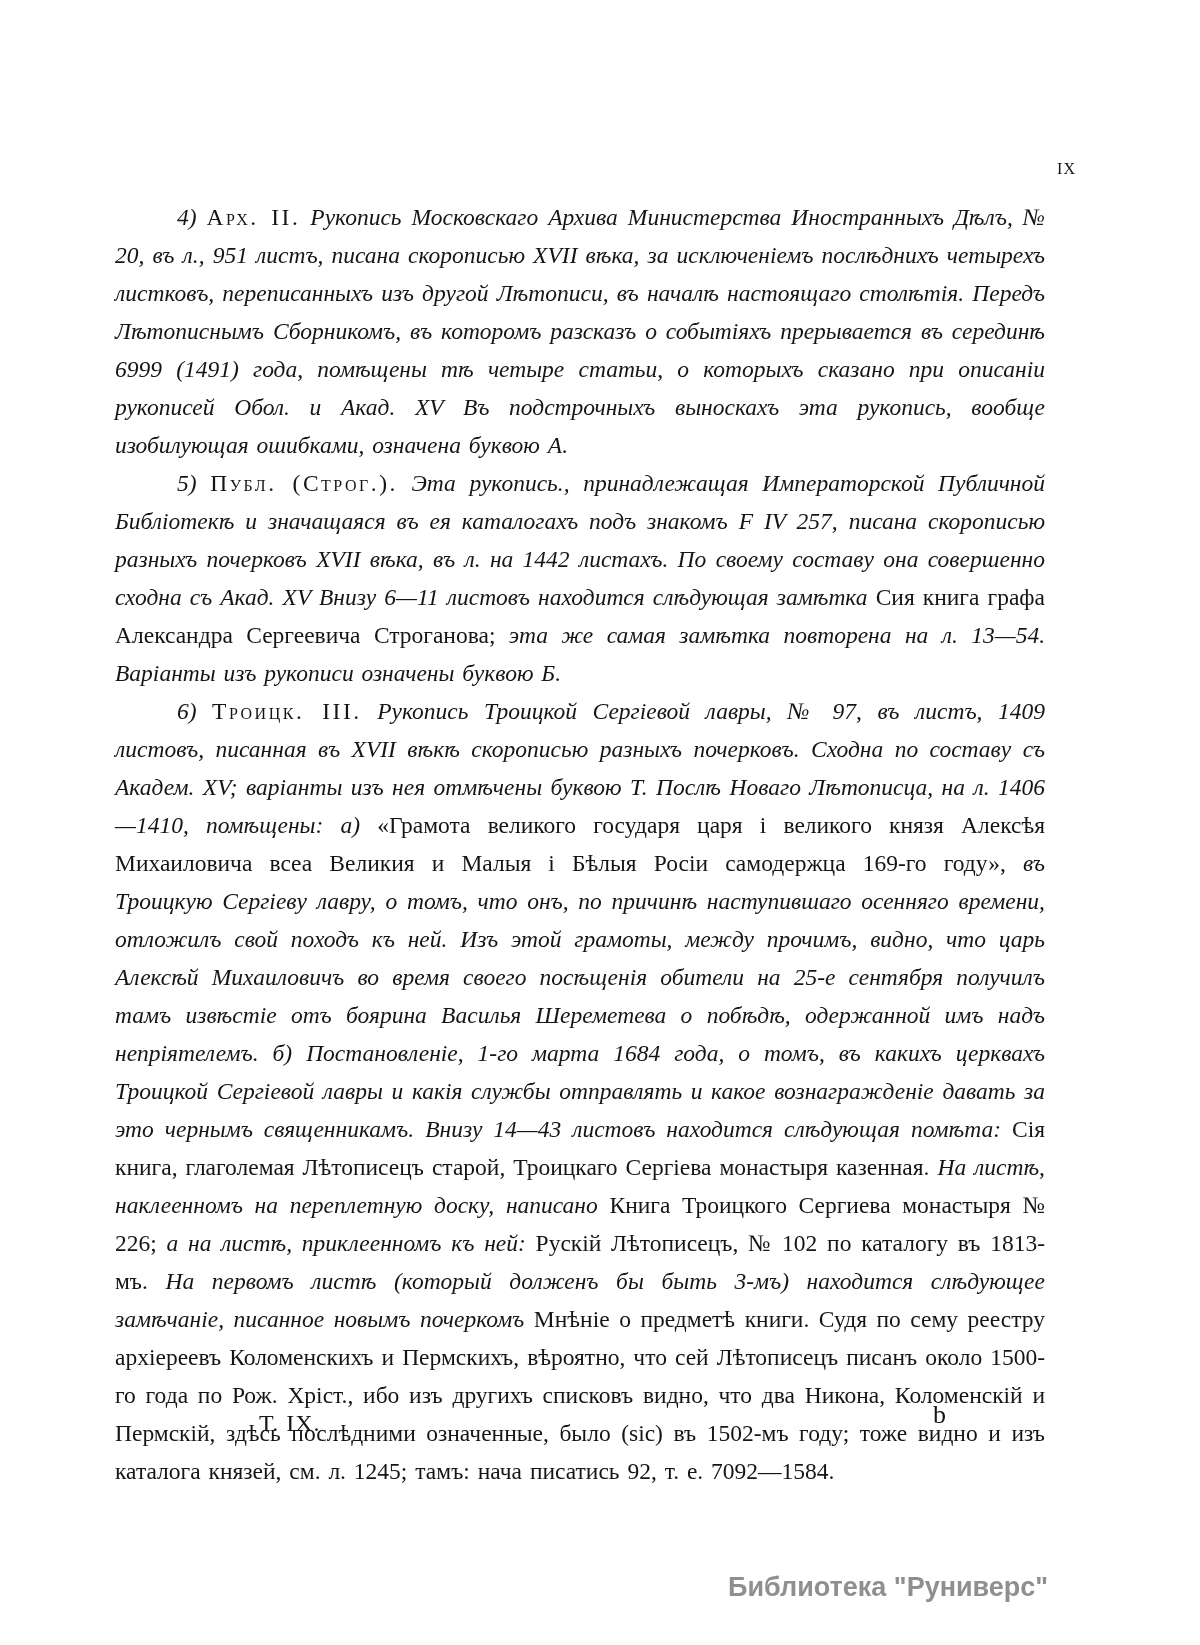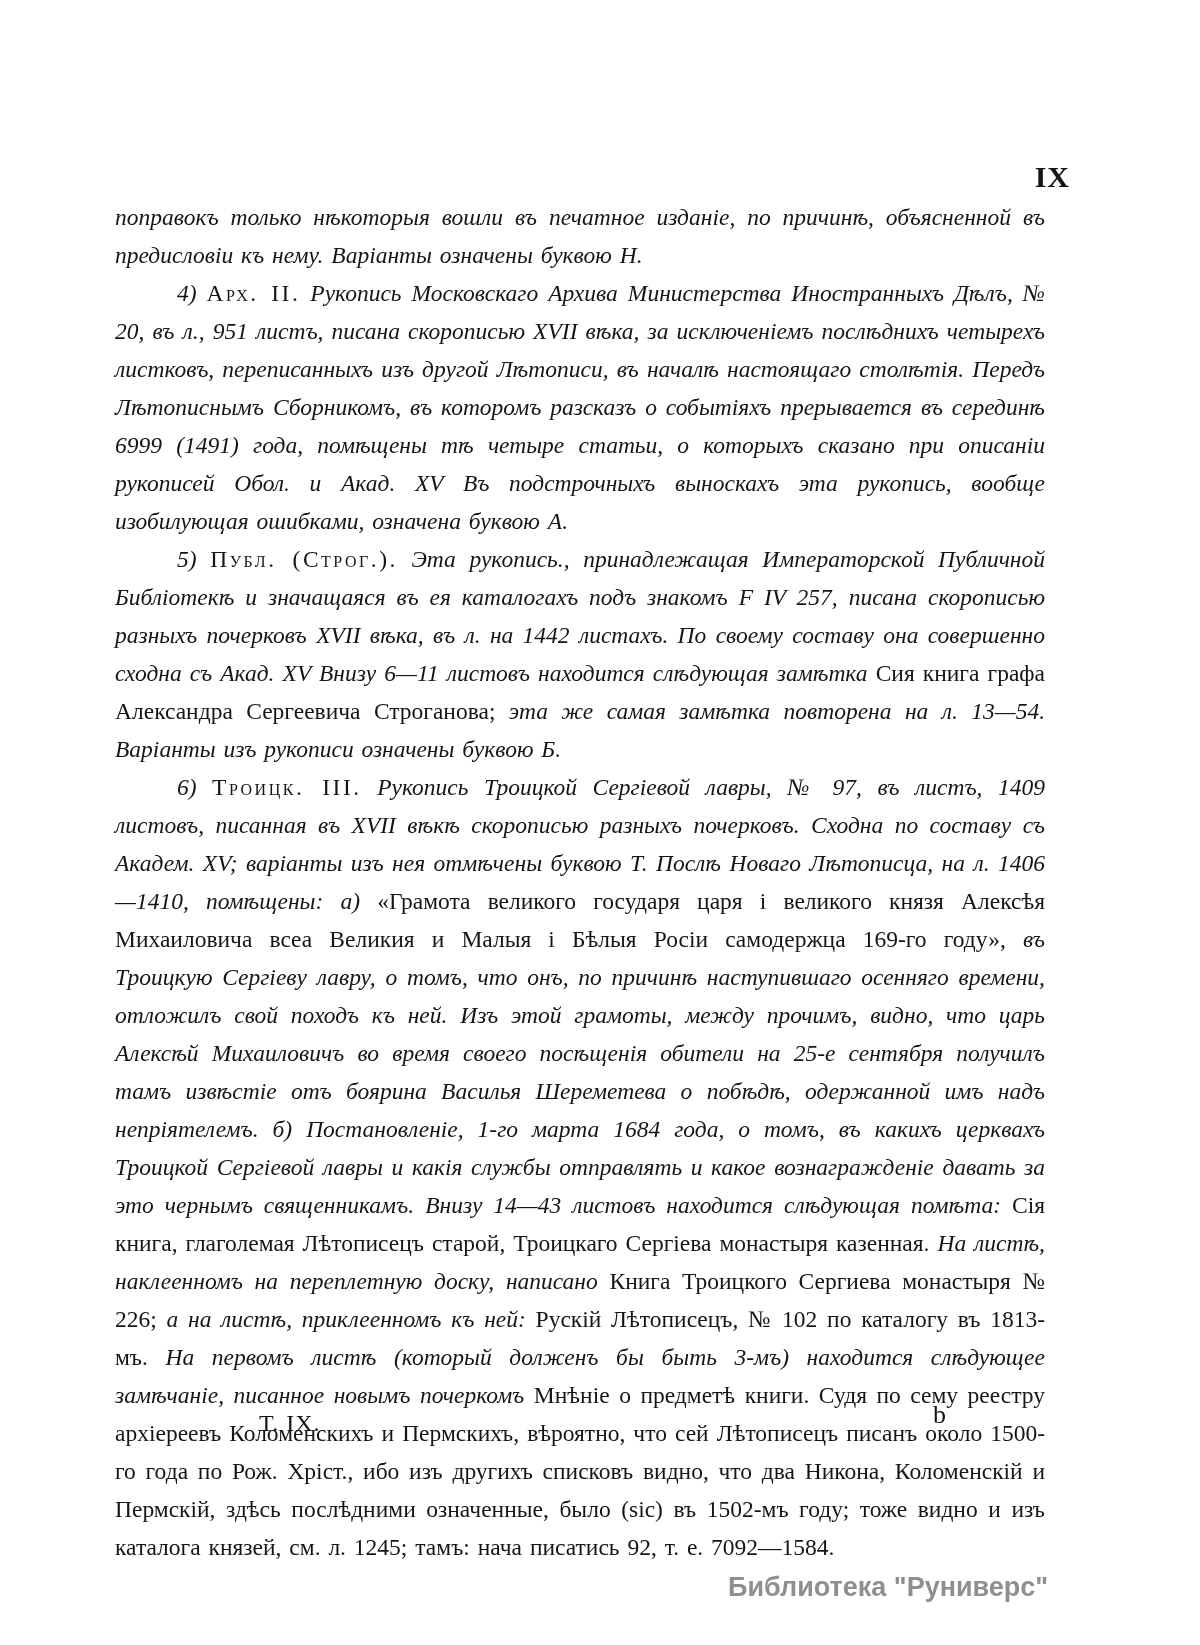--- a/index.html
+++ b/index.html
@@ -6,22 +6,22 @@
   body {
     width:1200px; height:1645px;
     background:#ffffff;
     position:relative;
     font-family:"Liberation Serif", serif;
     color:#151515;
     overflow:hidden;
   }
   .page { position:absolute; inset:0; }
   .page-number {
-    position:absolute; top:160px; right:130px;
-    font-size:30px; font-weight:bold; letter-spacing:1px;
+    position:absolute; top:160px; right:124px;
+    font-size:16px; font-weight:normal; letter-spacing:1px;
   }
   .text-block {
     position:absolute; left:115px; top:198px; width:930px;
     font-size:23.5px; line-height:38px;
     text-align:justify;
     word-spacing:2px;
   }
   .text-block p { margin:0; text-indent:62px; }
   .text-block p.noindent { text-indent:0; }
   .it { font-style:italic; }
@@ -44,21 +44,20 @@
 </style>
 </head>
 <body>
 
 <div class="page">
 
   <div class="page-number">IX</div>
 
   <div class="text-block">
 
-    <p class="noindent"><span class="it">поправокъ только нѣкоторыя вошли въ печатное изданіе, по причинѣ, объясненной въ предисловіи къ нему. Варіанты означены буквою Н.</span></p>
 
     <p><span class="it">4) </span><span class="sc">Арх. II.</span><span class="it"> Рукопись Московскаго Архива Министерства Иностранныхъ Дѣлъ, № 20, въ л., 951 листъ, писана скорописью XVII вѣка, за исключеніемъ послѣднихъ четырехъ листковъ, переписанныхъ изъ другой Лѣтописи, въ началѣ настоящаго столѣтія. Передъ Лѣтописнымъ Сборникомъ, въ которомъ разсказъ о событіяхъ прерывается въ серединѣ 6999 (1491) года, помѣщены тѣ четыре статьи, о которыхъ сказано при описаніи рукописей Обол. и Акад. XV  Въ подстрочныхъ выноскахъ эта рукопись, вообще изобилующая ошибками, означена буквою А.</span></p>
 
     <p><span class="it">5) </span><span class="sc">Публ. (Строг.).</span><span class="it"> Эта рукопись., принадлежащая Императорской Публичной Библіотекѣ и значащаяся въ ея каталогахъ подъ знакомъ F IV 257, писана скорописью разныхъ почерковъ XVII вѣка, въ л.  на 1442 листахъ. По своему составу она совершенно сходна съ Акад. XV  Внизу 6—11 листовъ находится слѣдующая замѣтка  </span><span class="up">Сия книга графа Александра Сергеевича Строганова;</span><span class="it"> эта же самая замѣтка повторена на л. 13—54. Варіанты изъ рукописи означены буквою Б.</span></p>
 
     <p><span class="it">6) </span><span class="sc">Троицк. III.</span><span class="it"> Рукопись Троицкой Сергіевой лавры, № 97, въ листъ, 1409 листовъ, писанная въ XVII вѣкѣ скорописью разныхъ почерковъ. Сходна по составу съ Академ. XV; варіанты изъ нея отмѣчены буквою Т. Послѣ Новаго Лѣтописца, на л. 1406—1410, помѣщены: а) </span><span class="up">«Грамота великого государя царя і великого князя Алексѣя Михаиловича всеа Великия и Малыя і Бѣлыя Росіи самодержца 169-го году», </span><span class="it">въ Троицкую Сергіеву лавру, о томъ, что онъ, по причинѣ наступившаго осенняго времени, отложилъ свой походъ къ ней. Изъ этой грамоты, между прочимъ, видно, что царь Алексѣй Михаиловичъ во время своего посѣщенія обители на 25-е сентября получилъ тамъ извѣстіе отъ боярина Василья Шереметева о побѣдѣ, одержанной имъ надъ непріятелемъ. б) Постановленіе, 1-го марта 1684 года, о томъ, въ какихъ церквахъ Троицкой Сергіевой лавры и какія службы отправлять и какое вознагражденіе давать за это чернымъ священникамъ. Внизу 14—43 листовъ находится слѣдующая помѣта: </span><span class="up">Сія книга, глаголемая Лѣтописецъ старой, Троицкаго Сергіева монастыря казенная. </span><span class="it">На листѣ, наклеенномъ на переплетную доску, написано  </span><span class="up">Книга Троицкого Сергиева монастыря № 226; </span><span class="it">а на листѣ, приклеенномъ къ ней: </span><span class="up">Рускій Лѣтописецъ, № 102 по каталогу въ 1813-мъ. </span><span class="it">На первомъ листѣ (который долженъ бы быть 3-мъ) находится слѣдующее замѣчаніе, писанное новымъ почеркомъ  </span><span class="up">Мнѣніе о предметѣ книги. Судя по сему реестру архіереевъ Коломенскихъ и Пермскихъ, вѣроятно, что сей Лѣтописецъ писанъ около 1500-го года по Рож. Хріст., ибо изъ другихъ списковъ видно, что два Никона, Коломенскій и Пермскій, здѣсь послѣдними означенные, было (sic) въ 1502-мъ году; тоже видно и изъ каталога князей, см. л. 1245; тамъ: нача писатись 92, т. е. 7092—1584.</span></p>
 
   </div>
 
   <div class="footer-volume">Т. IX.</div>

